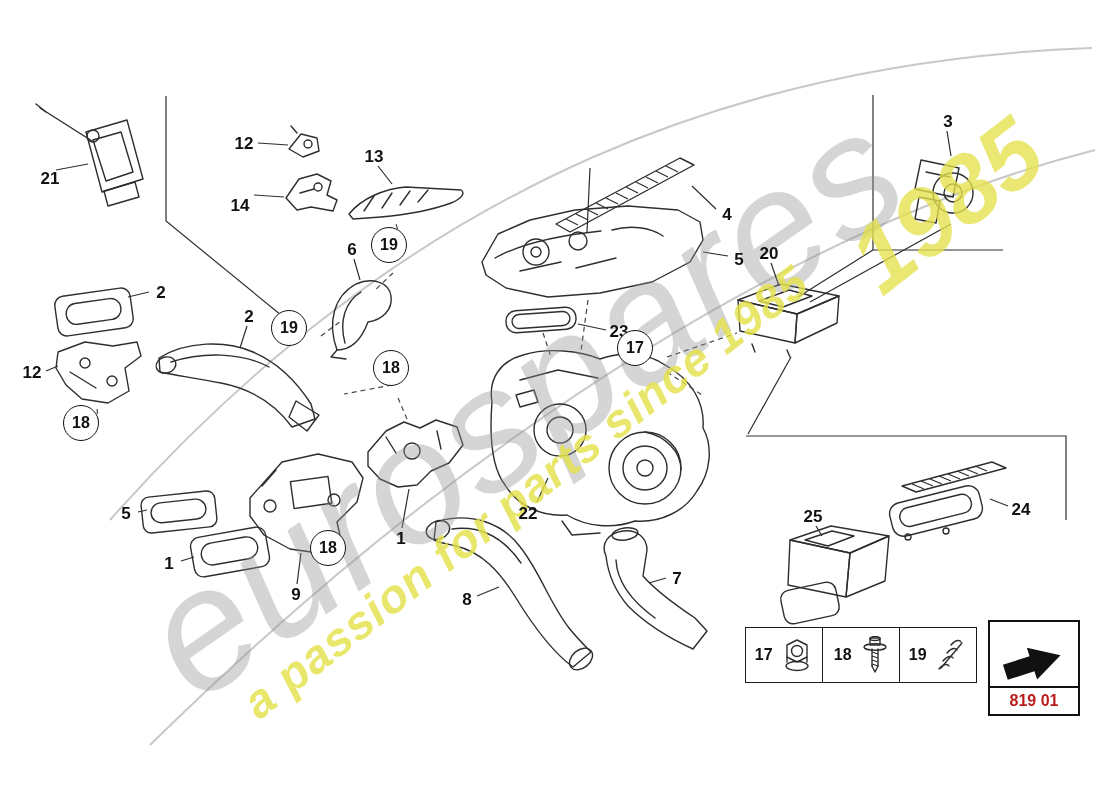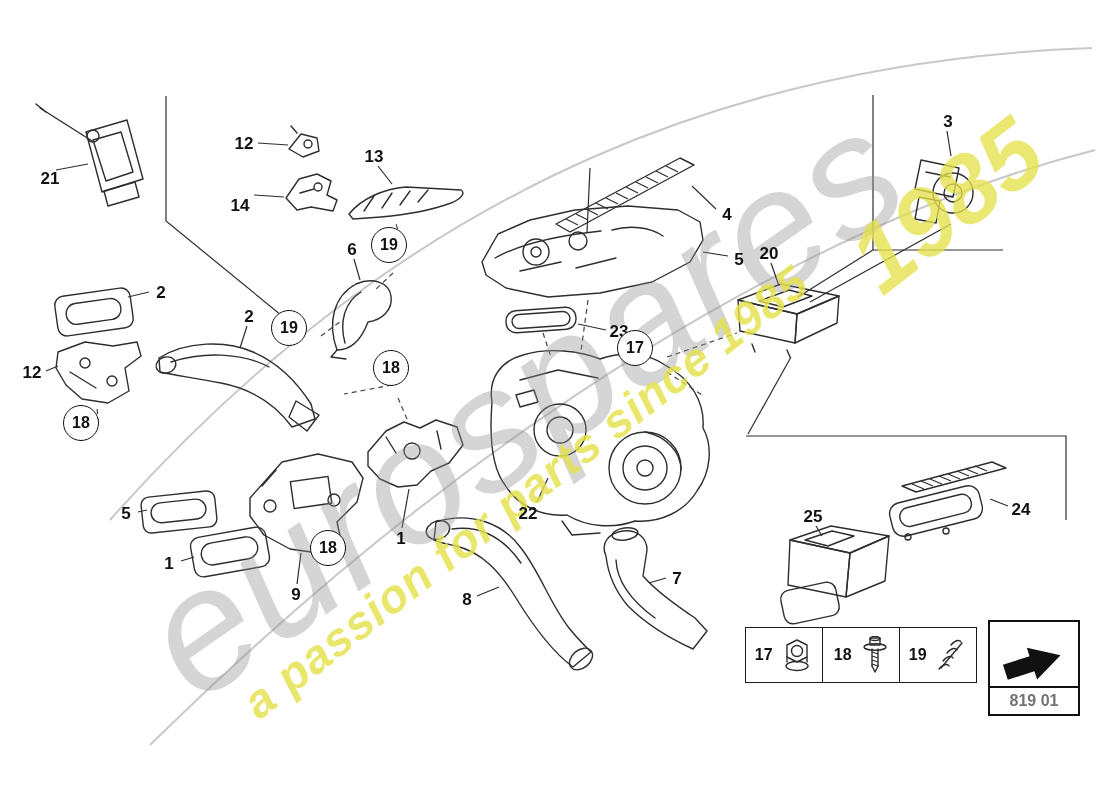--- a/index.html
+++ b/index.html
@@ -26,21 +26,21 @@
   .legend{position:absolute;left:745px;top:627px;display:flex;border:1.6px solid #1a1a1a;
           background:#fff;z-index:10;}
   .legend .cell{width:76px;height:54px;display:flex;align-items:center;justify-content:space-evenly;
           border-right:1.6px solid #1a1a1a;}
   .legend .cell:last-child{border-right:none;}
   .legend .num{font-size:16px;font-weight:bold;color:#111;}
   .code-box{position:absolute;left:988px;top:620px;width:88px;height:92px;border:2px solid #111;
           background:#fff;z-index:10;display:flex;flex-direction:column;}
   .code-box .arrow-area{flex:1;display:flex;align-items:center;justify-content:center;}
   .code-box .code{height:26px;border-top:2px solid #111;display:flex;align-items:center;
-          justify-content:center;font-size:16px;font-weight:bold;color:#737373;}
+          justify-content:center;font-size:16px;font-weight:bold;color:#b91c1c;}
 </style>
 </head>
 <body>
 
 <div class="stage">
 
   <svg class="art" width="1100" height="800" viewBox="0 0 1100 800">
 
     <g>
       <path class="thin" d="M110,520 C420,170 760,60 1092,48"></path>

